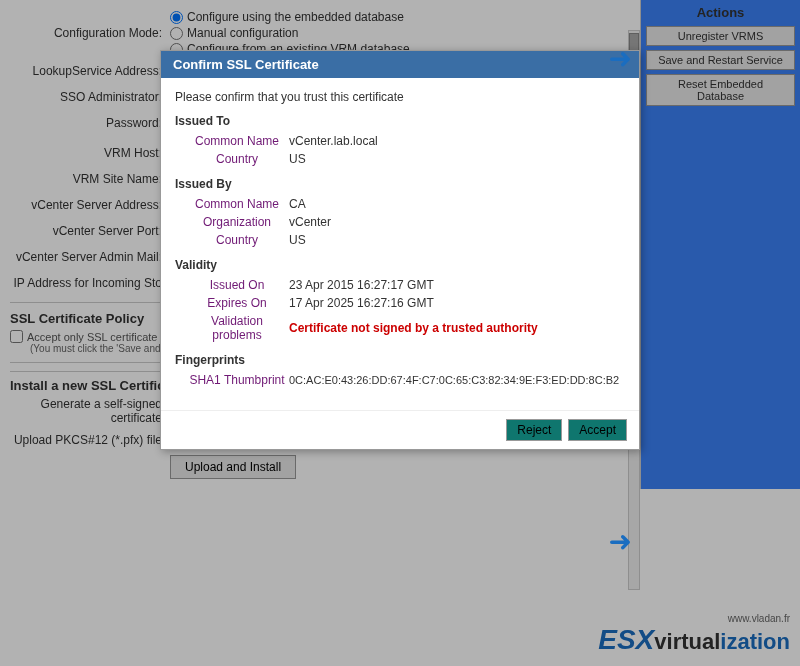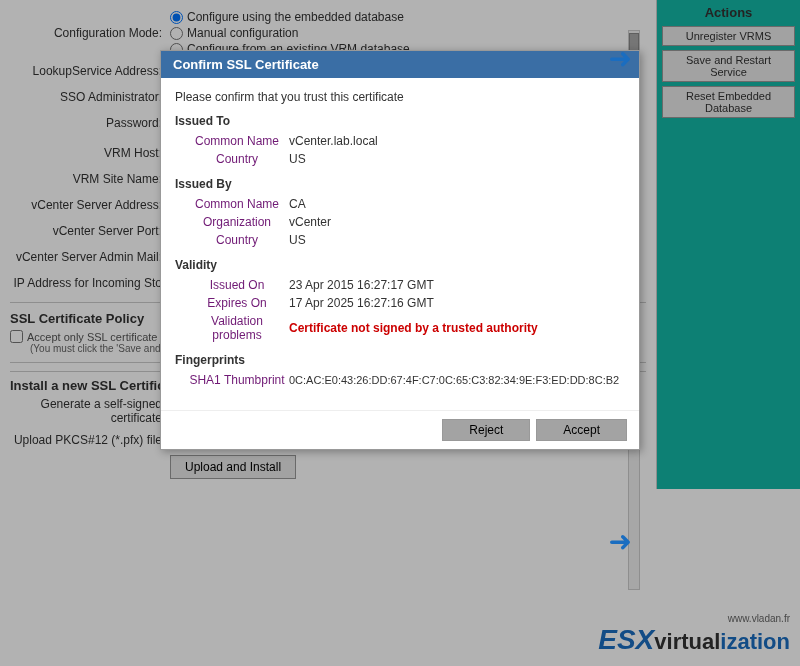--- a/index.html
+++ b/index.html
@@ -30,24 +30,24 @@
       width: 100%;
     }
     
     .form-area {
       flex: 1;
       padding: 10px 10px 10px 10px;
       position: relative;
     }
     
     .actions-panel {
-      width: 144px;
+      width: 160px;
       padding: 5px;
       border-left: 1px solid #ccc;
-      background: #14b8a6;
+      background: #3b82f6;
     }
     .actions-title {
       font-weight: bold;
       text-align: center;
       margin-bottom: 6px;
       font-size: 13px;
     }
     .action-btn {
       display: block;
       width: 100%;
@@ -217,23 +217,23 @@
       font-size: 12px;
     }
     .modal-footer {
       display: flex;
       justify-content: flex-end;
       padding: 8px 12px;
       gap: 6px;
       border-top: 1px solid #eee;
     }
     .modal-btn {
-      padding: 3px 26px;
-      font-size: 12px;
-      background: #a3a3a3;
+      padding: 3px 10px;
+      font-size: 12px;
+      background: #0f766e;
       border: 1px solid #999;
       cursor: pointer;
     }
     
     .arrow-annotation {
       position: absolute;
       color: #1a6dc0;
       font-size: 28px;
       z-index: 20;
     }

